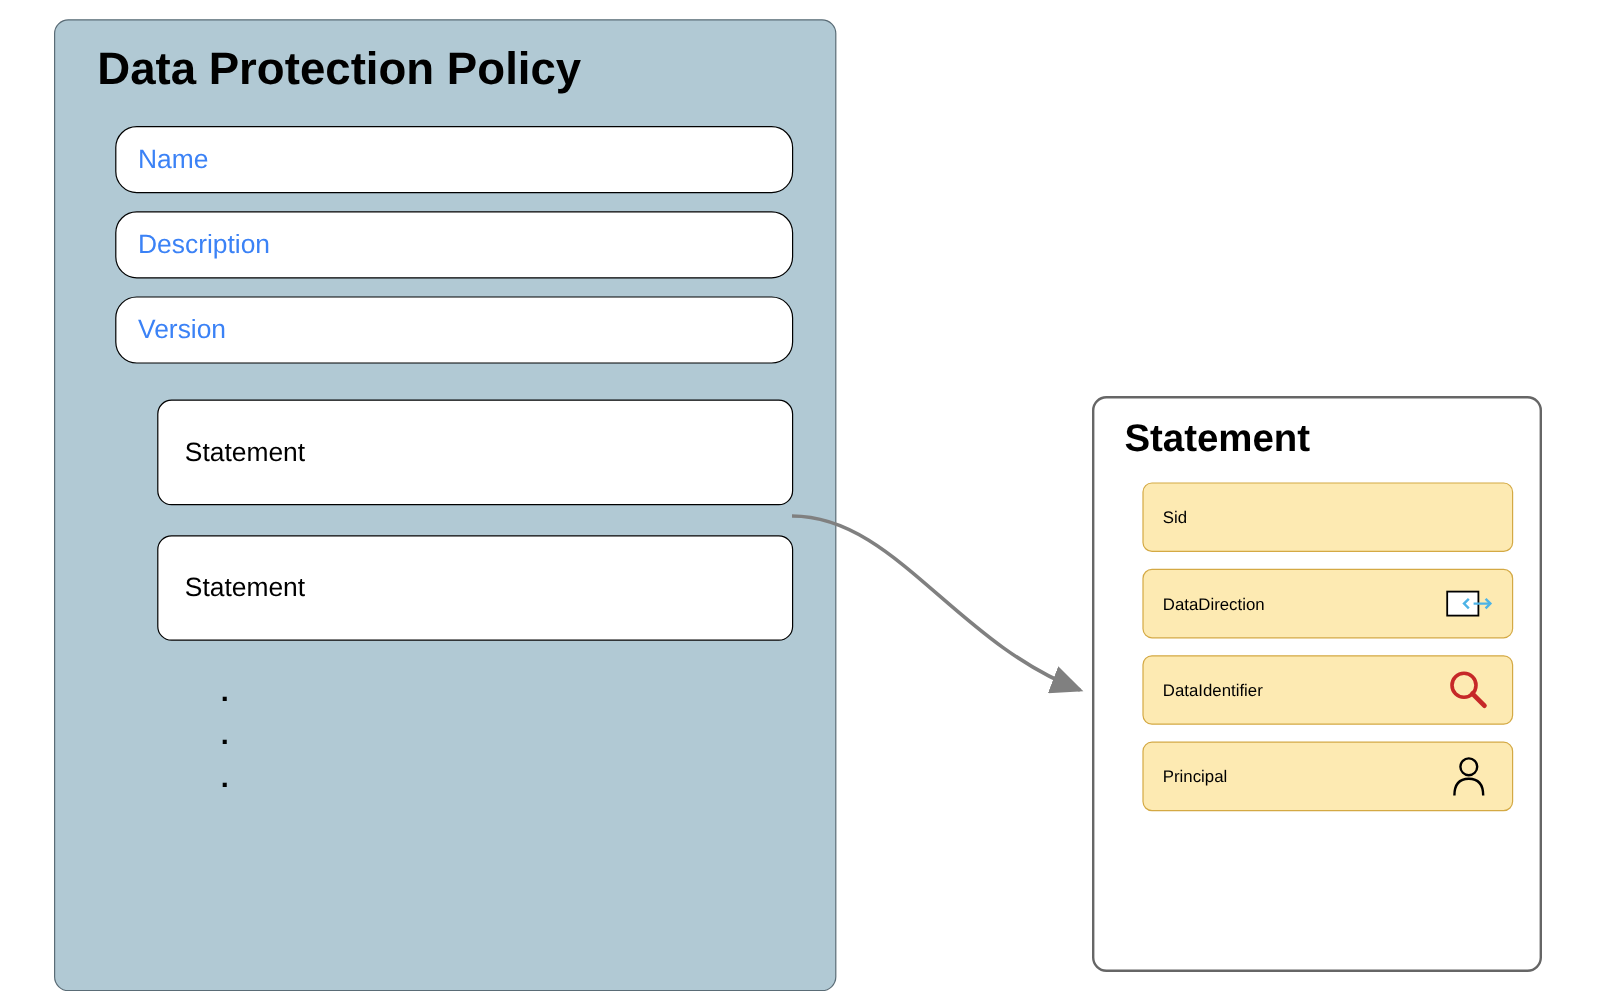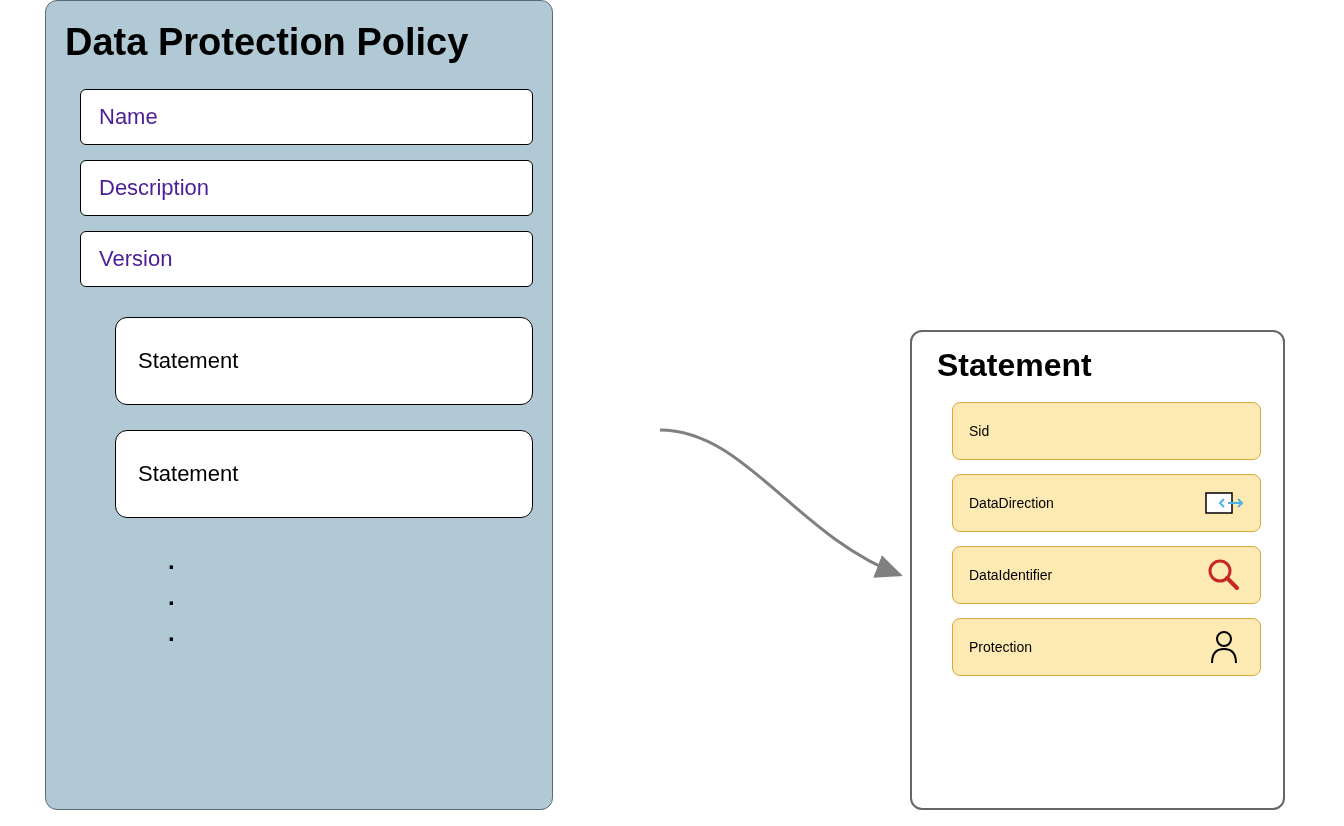--- a/index.html
+++ b/index.html
@@ -12,45 +12,45 @@
       font-family: "Helvetica Neue", Helvetica, Arial, sans-serif;
       background: #ffffff;
       width: 1344px;
       height: 826px;
       position: relative;
     }
     
     .policy-container {
       position: absolute;
       left: 45px;
-      top: 0;
-      width: 508px;
+      top: 16px;
+      width: 652px;
       height: 810px;
       background: #b1c9d4;
       border: 1.5px solid #5a6c76;
       border-radius: 12px;
-      padding: 20px 14px;
+      padding: 20px 30px;
     }
     
     .policy-title {
       font-size: 38px;
       font-weight: bold;
       color: #000;
       margin-bottom: 25px;
       margin-left: 5px;
     }
     
     .field-box {
       background: #ffffff;
       border: 1.5px solid #000;
-      border-radius: 6px;
+      border-radius: 18px;
       padding: 14px 18px;
       margin-bottom: 15px;
       font-size: 22px;
-      color: #4c1d95;
+      color: #3b82f6;
       margin-left: 20px;
       margin-right: 5px;
     }
     
     .statement-box {
       background: #ffffff;
       border: 1.5px solid #000;
       border-radius: 12px;
       padding: 30px 22px;
       margin-bottom: 25px;
@@ -177,21 +177,21 @@
     <span>DataIdentifier</span>
     <span class="icon-container">
       <svg width="36" height="36" viewBox="0 0 36 36">
         <circle cx="14" cy="14" r="10" fill="none" stroke="#c62828" stroke-width="3"></circle>
         <line x1="21" y1="21" x2="31" y2="31" stroke="#c62828" stroke-width="4" stroke-linecap="round"></line>
       </svg>
     </span>
   </div>
 
   <div class="statement-field">
-    <span>Protection</span>
+    <span>Principal</span>
     <span class="icon-container">
       <svg width="32" height="36" viewBox="0 0 32 36">
         <circle cx="16" cy="10" r="7" fill="none" stroke="#000" stroke-width="2"></circle>
         <path d="M 4 34 Q 4 20 16 20 Q 28 20 28 34" fill="none" stroke="#000" stroke-width="2"></path>
       </svg>
     </span>
   </div>
 
 </div>
 

